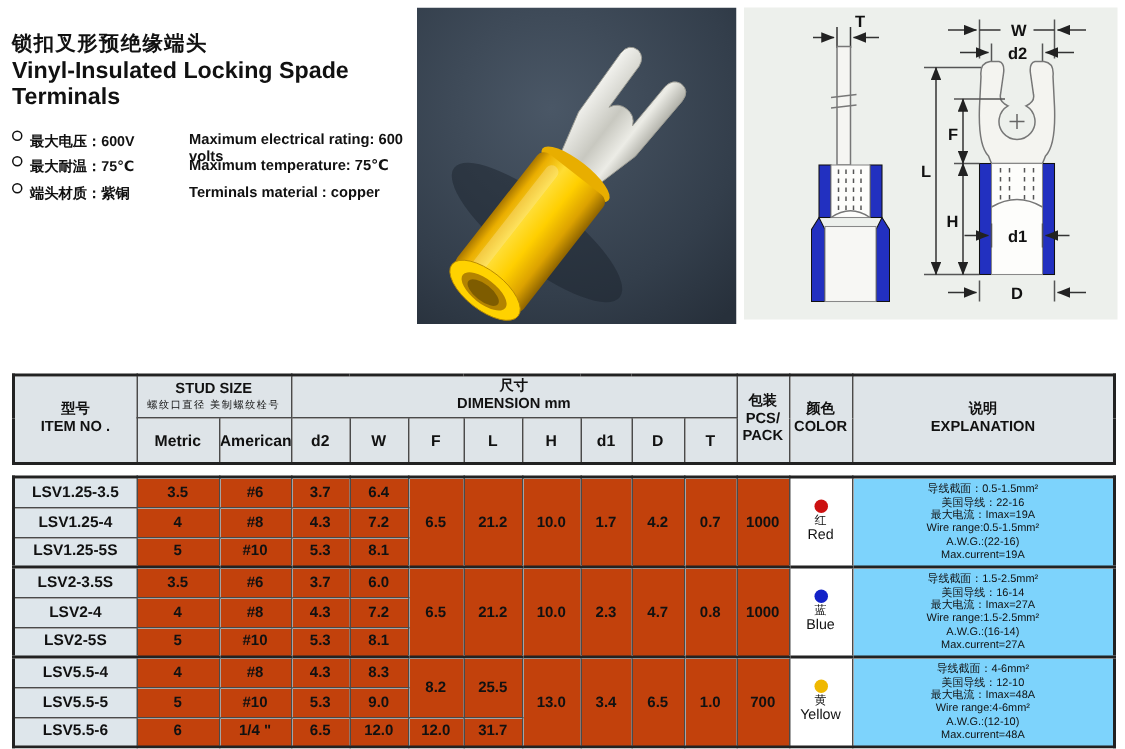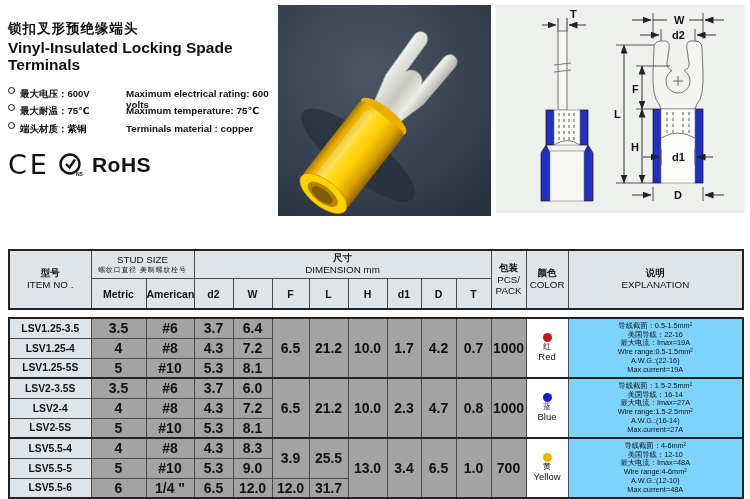--- a/index.html
+++ b/index.html
@@ -25,25 +25,25 @@
   
   .table-wrap{position:absolute;left:8px;top:249px;width:734px;}
   table.tbl{border-collapse:collapse;table-layout:fixed;width:734px;}
   table.tbl td{border:1px solid #4a4a4a;text-align:center;padding:0;overflow:hidden;}
   table.head{border:2px solid #222;margin-bottom:7px;}
   table.bodyt{border:2px solid #222;}
   .hc{background:#dee4e8;vertical-align:middle;}
   .hr1 td{height:27px;}
   .hr2 td{height:29px;background:#dee4e8;font-weight:bold;font-size:10.5px;}
   .hzh{font-size:9.5px;font-weight:bold;line-height:1.15;}
-  .hen{font-size:9.8px;font-weight:normal;line-height:1.15;}
+  .hen{font-size:9.8px;font-weight:bold;line-height:1.15;}
   .htiny{font-size:6.8px;font-weight:normal;letter-spacing:1px;}
   table.bodyt tr{height:20px;}
   td.item{background:#dee6eb;text-align:left;padding-left:9px;font-size:10.3px;font-weight:bold;}
-  td.num{font-size:14px;font-weight:bold;background:#a3a3a3;}
+  td.num{font-size:10px;font-weight:bold;background:#c2410c;}
   tr.gtop td{border-top:2px solid #222;margin-left:16px;}
   td.expl{text-align:left;padding:1px 3px 1px 7px;vertical-align:middle;background:#7dd3fc;}
   .ex-line{font-size:7.3px;line-height:1.2;white-space:nowrap;}
   td.colorcell{background:#fff;vertical-align:middle;}
   .dot{width:9px;height:9px;border-radius:50%;margin:0 auto 1px auto;}
   .c-zh{font-size:8px;line-height:1.1;}
   .c-en{font-size:9.5px;line-height:1.15;}
 </style>
 </head>
 <body>
@@ -63,29 +63,20 @@
       <span class="spec-zh">最大耐温：75℃</span>
       <span class="spec-en">Maximum temperature: 75℃</span>
     </div>
     <div class="spec-row">
       <span class="bullet"></span>
       <span class="spec-zh">端头材质：紫铜</span>
       <span class="spec-en">Terminals material : copper</span>
     </div>
   </div>
 
-  <div class="logos">
-    <span class="ce-mark">CE</span>
-    <svg width="26" height="26" viewBox="0 0 26 26">
-      <circle cx="12" cy="12" r="9.5" fill="none" stroke="#111" stroke-width="2.4"></circle>
-      <path d="M 8,12 L 11.5,15.5 L 17,7.5" fill="none" stroke="#111" stroke-width="2.4"></path>
-      <text x="18" y="24" font-size="5" font-weight="bold" fill="#111">NS</text>
-    </svg>
-    <span class="rohs-mark">RoHS</span>
-  </div>
 </div>
 
 <div class="photo-box">
   <svg width="213" height="211" viewBox="0 0 213 211">
     <defs>
       <radialGradient id="pbg" cx="42%" cy="32%" r="85%">
         <stop offset="0%" stop-color="#4a5766"></stop>
         <stop offset="70%" stop-color="#333e4b"></stop>
         <stop offset="100%" stop-color="#27303b"></stop>
       </radialGradient>
@@ -375,21 +366,21 @@
       <td class="num">5.3</td>
       <td class="num">8.1</td>
     </tr>
 
     <tr class="gtop">
       <td class="item">LSV5.5-4</td>
       <td class="num">4</td>
       <td class="num">#8</td>
       <td class="num">4.3</td>
       <td class="num">8.3</td>
-      <td class="num" rowspan="2">3.9</td>
+      <td class="num" rowspan="2">8.2</td>
       <td class="num" rowspan="2">25.5</td>
       <td class="num" rowspan="3">13.0</td>
       <td class="num" rowspan="3">3.4</td>
       <td class="num" rowspan="3">6.5</td>
       <td class="num" rowspan="3">1.0</td>
       <td class="num" rowspan="3">700</td>
       <td class="colorcell" rowspan="3">
         <div class="dot" style="background: rgb(239, 184, 0);"></div>
         <div class="c-zh">黄</div>
         <div class="c-en">Yellow</div>

